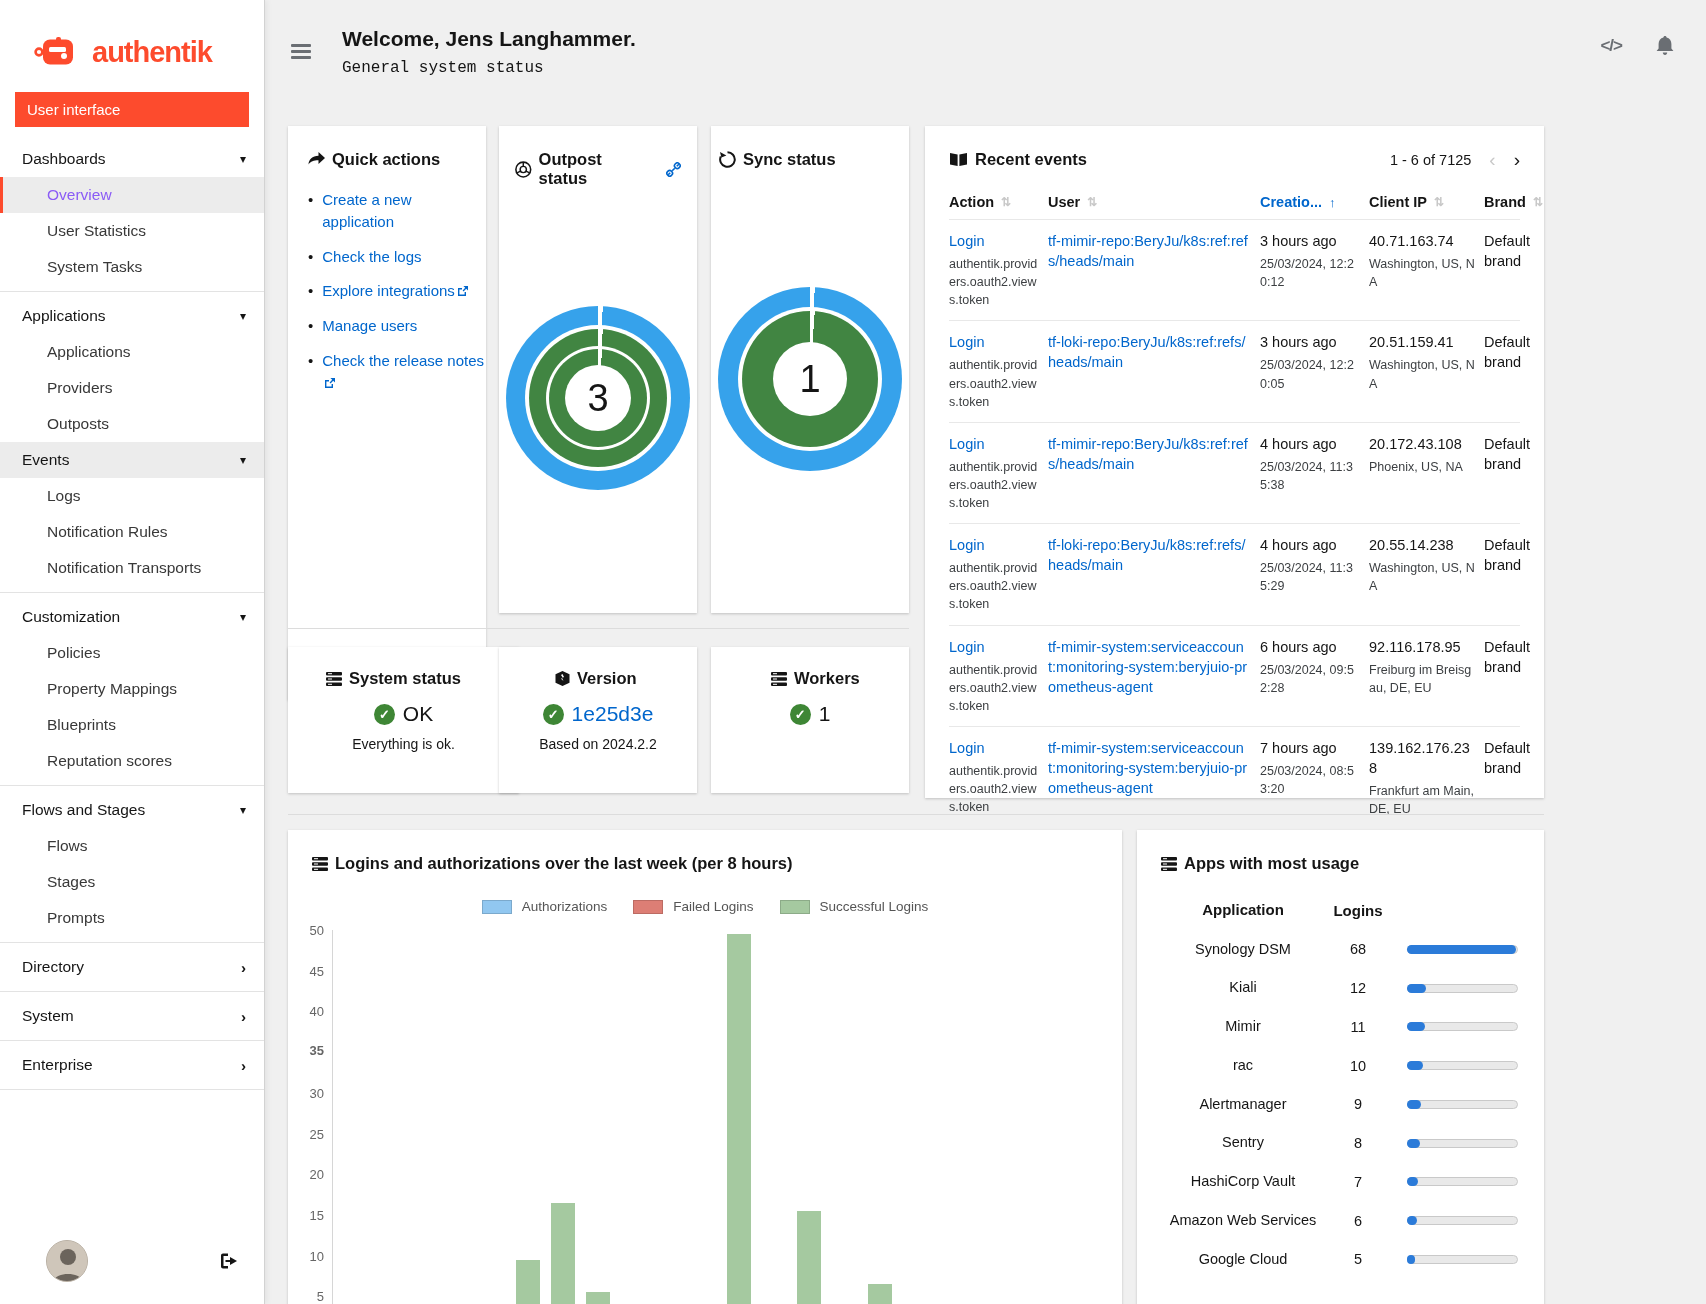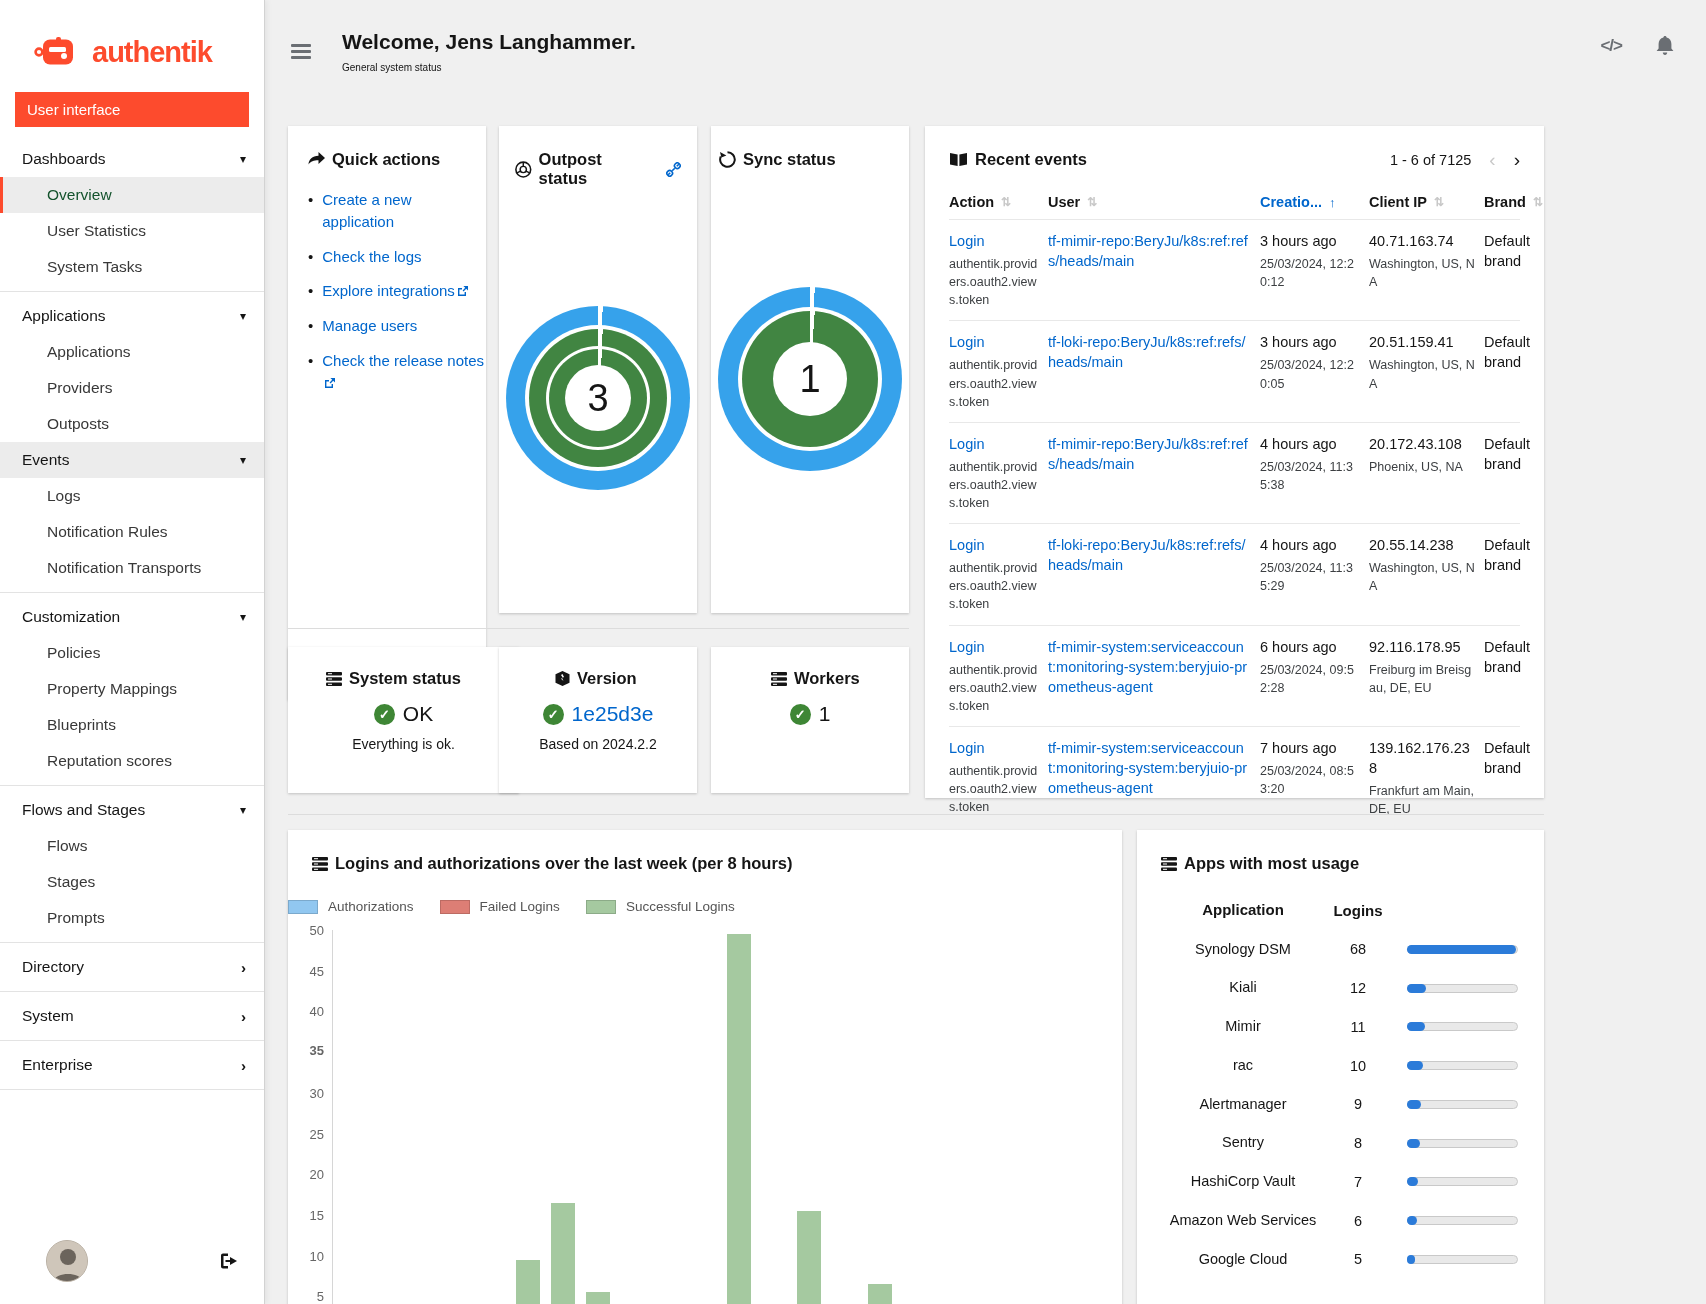--- a/index.html
+++ b/index.html
@@ -13,33 +13,33 @@
   .logo-text { font-size:29px; font-weight:bold; color:#fd4b2d; letter-spacing:-1px; }
   .ui-btn { margin:14px 15px 6px 15px; background:#fd4b2d; color:#fff; font-size:15px;
             padding:9px 12px; cursor:pointer; border:none; text-align:left; }
   .nav { flex:1; overflow:hidden; padding-top:8px; font-size:15.5px; }
   .nav-divider { height:1px; background:#e3e3e3; margin:6px 0; }
   .nav-section-header { display:flex; align-items:center; justify-content:space-between;
                         padding:9px 18px 9px 22px; cursor:pointer; color:#151515; }
   .nav-section-header.hl { background:#ececec; }
   .nav-chevron { color:#151515; font-size:12px; }
   .nav-item { padding:9px 10px 9px 44px; color:#383838; cursor:pointer; border-left:3px solid transparent; }
-  .nav-item.active { background:#ececec; border-left:3px solid #fd4b2d; color:#14532d; }
+  .nav-item.active { background:#ececec; border-left:3px solid #fd4b2d; color:#8b5cf6; }
   .sidebar-bottom { padding:16px 26px 22px 46px; display:flex; align-items:center; justify-content:space-between; }
   .avatar { width:42px; height:42px; border-radius:50%; background:#cfc6ba; overflow:hidden; border:1px solid #b9b0a4; }
   .logout { cursor:pointer; }
 
   
   .main { position:absolute; left:265px; top:0; width:1441px; height:1304px; }
   .topbar { position:absolute; left:0; top:0; width:100%; height:103px; display:flex; align-items:center; }
   .hamburger { margin-left:26px; cursor:pointer; width:20px; }
   .hamburger div { height:3px; background:#6a6e73; margin:3px 0; border-radius:1px; }
   .welcome { margin-left:31px; }
   .welcome h1 { font-size:21px; font-weight:bold; color:#151515; }
-  .welcome p  { font-size:10px; margin-top:8px; color:#151515; }
+  .welcome p  { font-size:16px; margin-top:8px; color:#151515;font-family:Liberation Mono, monospace; }
   .topbar-icons { position:absolute; right:32px; top:36px; display:flex; gap:34px; align-items:center; color:#6a6e73; }
   .code-icon { font-size:17px; font-weight:bold; letter-spacing:-1px; cursor:pointer; }
 
   .card { position:absolute; background:#fff; box-shadow:0 1px 3px rgba(0,0,0,.13), 0 1px 2px rgba(0,0,0,.08); }
   .card-title { display:flex; align-items:center; gap:7px; font-size:16.5px; font-weight:bold; color:#151515; }
   .hdiv { position:absolute; height:1px; background:#dcdcdc; }
 
   
   .qa-list { margin:20px 0 0 20px; list-style:none; }
   .qa-list li { display:flex; gap:9px; margin-bottom:13px; font-size:15px; line-height:1.45; }
@@ -71,21 +71,21 @@
   .ehead-cell { font-size:14.5px; font-weight:bold; display:flex; gap:7px; align-items:center; }
   .sort-ico { color:#c8c8c8; font-size:12px; cursor:pointer; }
   .ehead-cell.sorted { color:#0066cc; }
   .ehead-cell.sorted .sort-ico { color:#0066cc; font-size:13px; }
   .ecell { font-size:14.5px; line-height:1.38; color:#151515; word-break:break-word; }
   .ecell .link { color:#0066cc; text-decoration:none; cursor:pointer; word-break:break-all; }
   .ecell .sub { font-size:12.5px; color:#3c3f42; margin-top:4px; word-break:break-all; line-height:1.45; }
   .re-foot { display:flex; justify-content:flex-end; padding:16px 24px 0 24px; }
 
   
-  .legend { display:flex; gap:26px; margin-top:26px; }
+  .legend { display:flex; justify-content:center; gap:26px; margin-top:26px; }
   .legend-item { display:flex; align-items:center; gap:10px; font-size:13.5px; color:#555; }
   .legend-swatch { width:30px; height:14px; }
   .plot { position:relative; margin:12px 12px 0 10px; height:430px; overflow:hidden; }
   .ytick { position:absolute; left:0; width:26px; text-align:right; font-size:13px; color:#666; }
   .yaxis { position:absolute; left:34px; top:4px; bottom:-40px; width:1px; background:#d6d6d6; }
   .bar { position:absolute; }
 
   
   .apps-table { margin:26px 26px 0 26px; }
   .apps-row { display:grid; grid-template-columns:160px 70px 1fr; align-items:center; margin-bottom:17px; }

